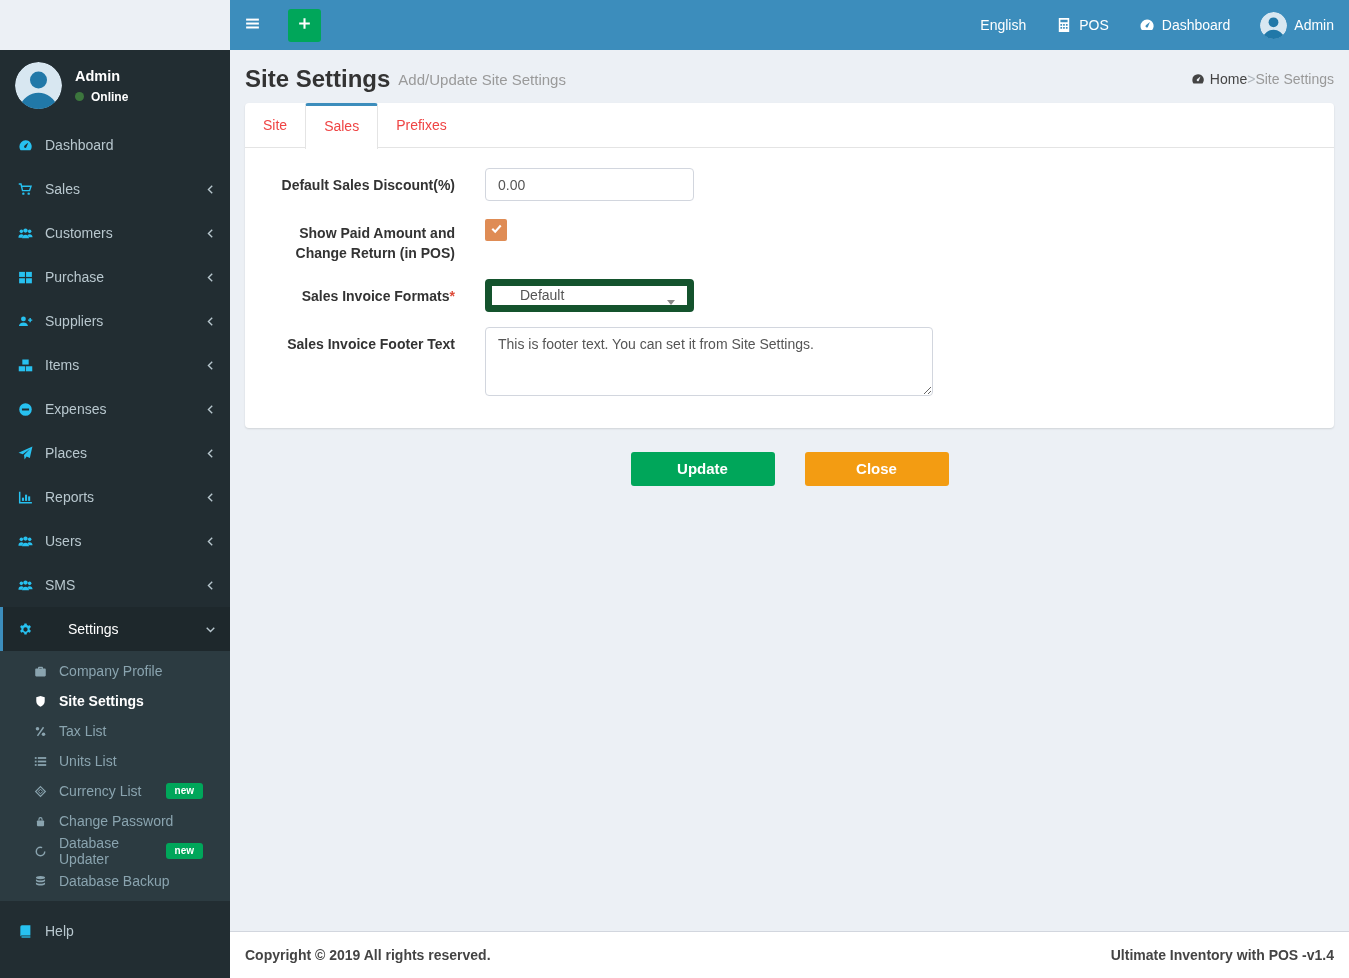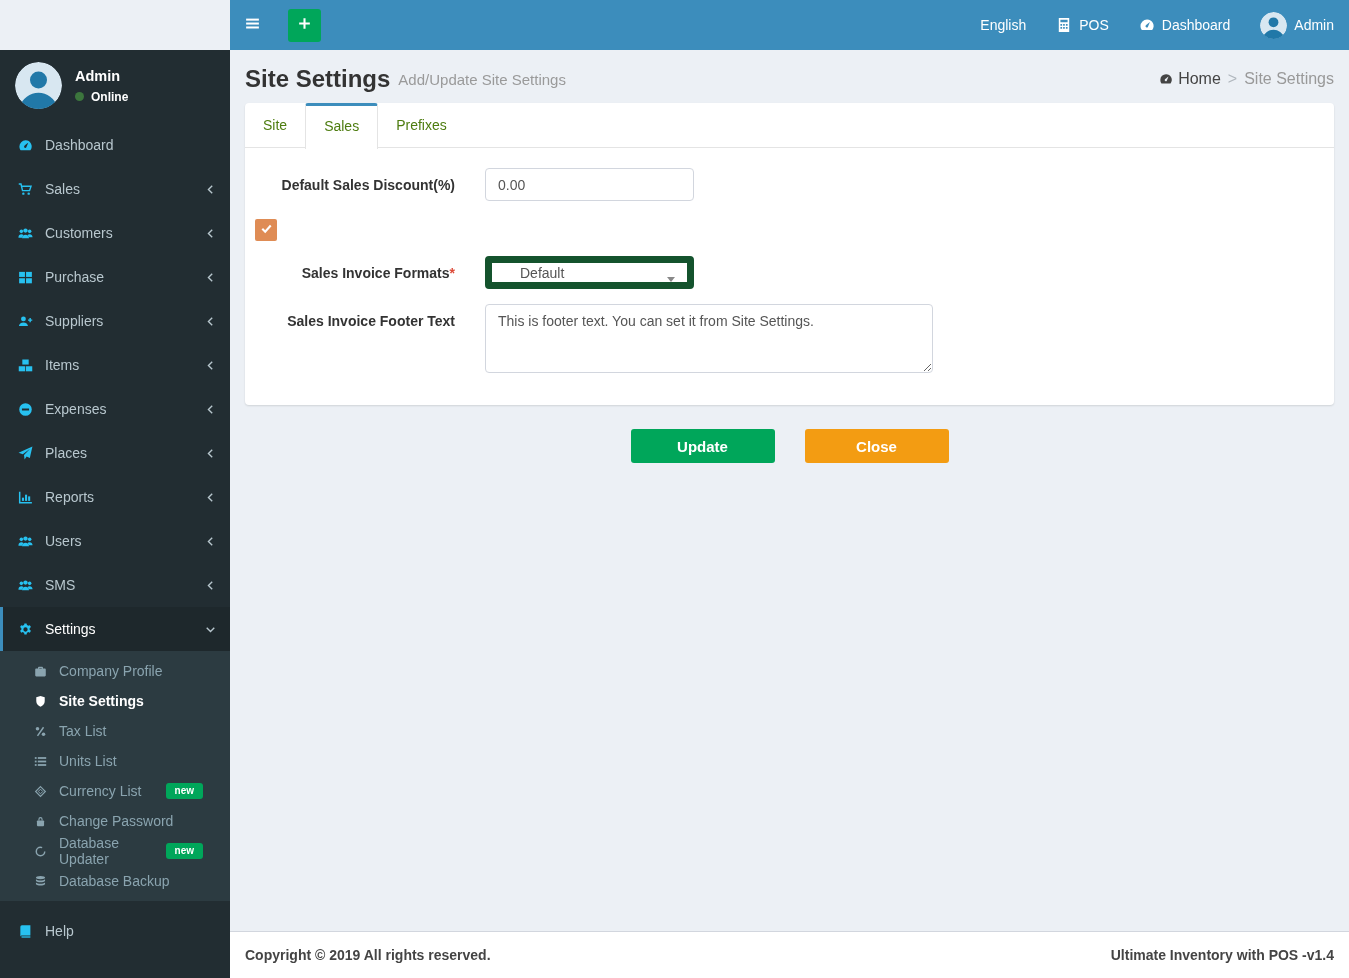--- a/index.html
+++ b/index.html
@@ -31,45 +31,45 @@
   .user-name { color:#fff; font-weight:700; font-size:14.5px; }
   .user-status { color:#fff; font-size:12px; font-weight:600; display:flex; align-items:center; gap:7px; margin-top:6px; }
   .status-dot { width:9px; height:9px; border-radius:50%; background:#3c763d; display:inline-block; }
 
   .menu-item { display:flex; align-items:center; height:44px; padding:0 14px 0 15px; color:#b8c7ce;
                font-size:14px; cursor:pointer; border-left:3px solid transparent; }
   .menu-item .mi-icon { width:27px; color:#27c1f0; display:flex; align-items:center; flex:0 0 auto; }
   .menu-item .mi-icon svg { width:15px; height:15px; }
   .menu-item .chev { margin-left:auto; color:#b8c7ce; display:flex; }
   .menu-item .chev svg { width:11px; height:11px; }
-  .menu-item.active { background:#1e282c; color:#fff; border-left-color:#3c8dbc; }
+  .menu-item.active { background:#1e282c; color:#fff; border-left-color:#3c8dbc;gap:23px; }
 
   .submenu { background:#2c3b41; padding:5px 12px; }
   .submenu-item { display:flex; align-items:center; height:30px; padding:0 15px 0 22px; color:#8aa4af; font-size:14px; cursor:pointer; }
   .submenu-item .mi-icon { width:25px; color:#8aa4af; display:flex; align-items:center; flex:0 0 auto; }
   .submenu-item .mi-icon svg { width:13px; height:13px; }
   .submenu-item.active { color:#fff; font-weight:600; }
   .submenu-item.active .mi-icon { color:#fff; }
   .badge-new { margin-left:auto; background:#00a65a; color:#fff; font-size:10px; font-weight:700;
                padding:3px 9px; border-radius:3px; line-height:1; }
   .help-item { margin-top:8px; }
 
   
   .content-wrapper { position:absolute; left:230px; top:50px; right:0; bottom:0; background:#ecf0f5; }
   .content-header { padding:15px 15px 10px; display:flex; align-items:center; }
   .page-title { font-size:24px; font-weight:600; color:#333; }
   .page-subtitle { font-size:15px; color:#9a9a9a; margin-left:8px; font-weight:400; }
-  .breadcrumb { margin-left:auto; font-size:16px; color:#999; display:flex; align-items:center; gap:7px; }
+  .breadcrumb { margin-left:auto; font-size:14px; color:#999; display:flex; align-items:center; }
   .breadcrumb .bc-home { color:#444; display:flex; align-items:center; gap:5px; cursor:pointer; }
   .breadcrumb .bc-home svg { width:14px; height:14px; }
   .bc-sep { color:#b0b7bd; }
 
   .panel { margin:0 15px; background:#fff; border-radius:4px; box-shadow:0 1px 2px rgba(0,0,0,.12); }
   .tabs { display:flex; height:45px; border-bottom:1px solid #e4e4e4; }
-  .tab { padding:0 18px; height:45px; line-height:45px; font-size:14px; color:#4d7c0f; cursor:pointer; }
+  .tab { padding:0 18px; height:45px; line-height:45px; font-size:14px; color:#ef4444; cursor:pointer; }
   .tab.active { height:46px; line-height:41px; background:#fff; border:1px solid #e4e4e4; border-bottom:0;
                 border-top:3px solid #3c8dbc; position:relative; z-index:2; border-radius:3px 3px 0 0; }
   .tab-content { padding:20px 10px 32px; }
 
   .form-row { display:flex; align-items:flex-start; margin-bottom:15px; }
   .form-label { width:230px; padding-right:30px; flex:0 0 auto; text-align:right; font-weight:700;
                 color:#333; padding-top:7px; line-height:1.45; }
   .req { color:#dd4b39; }
   .form-input { width:209px; height:33px; border:1px solid #d2d6de; border-radius:4px; padding:6px 12px;
                 font-size:14px; color:#555; font-family:"Liberation Sans", sans-serif; }
@@ -452,20 +452,21 @@
         <div class="tab">Prefixes</div>
       </div>
 
       <div class="tab-content">
         <div class="form-row">
           <div class="form-label">Default Sales Discount(%)</div>
           <input class="form-input" type="text" value="0.00" style="">
         </div>
 
         <div class="form-row">
+          <div class="form-label">Show Paid Amount and Change Return (in POS)</div>
           <div class="checkbox" id="paid-checkbox">
             <span><svg viewBox="0 0 16 16">
                   <path fill="none" stroke="#fff" stroke-width="2.6" d="M2.8 8.4 6.4 12 13.2 4.4"></path>
                 </svg></span>
           </div>
         </div>
 
         <div class="form-row">
           <div class="form-label">
             <span>Sales Invoice Formats</span><span class="req">*</span>

